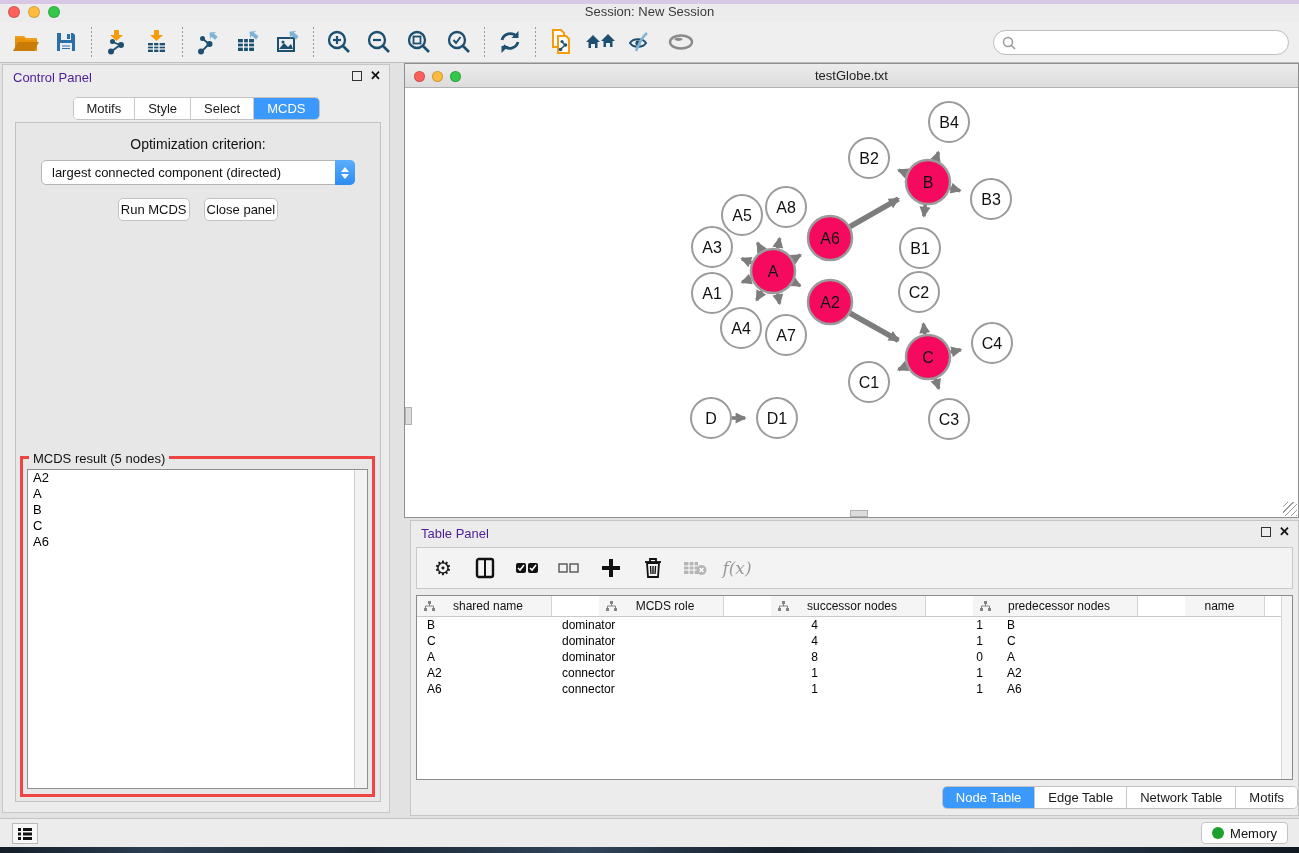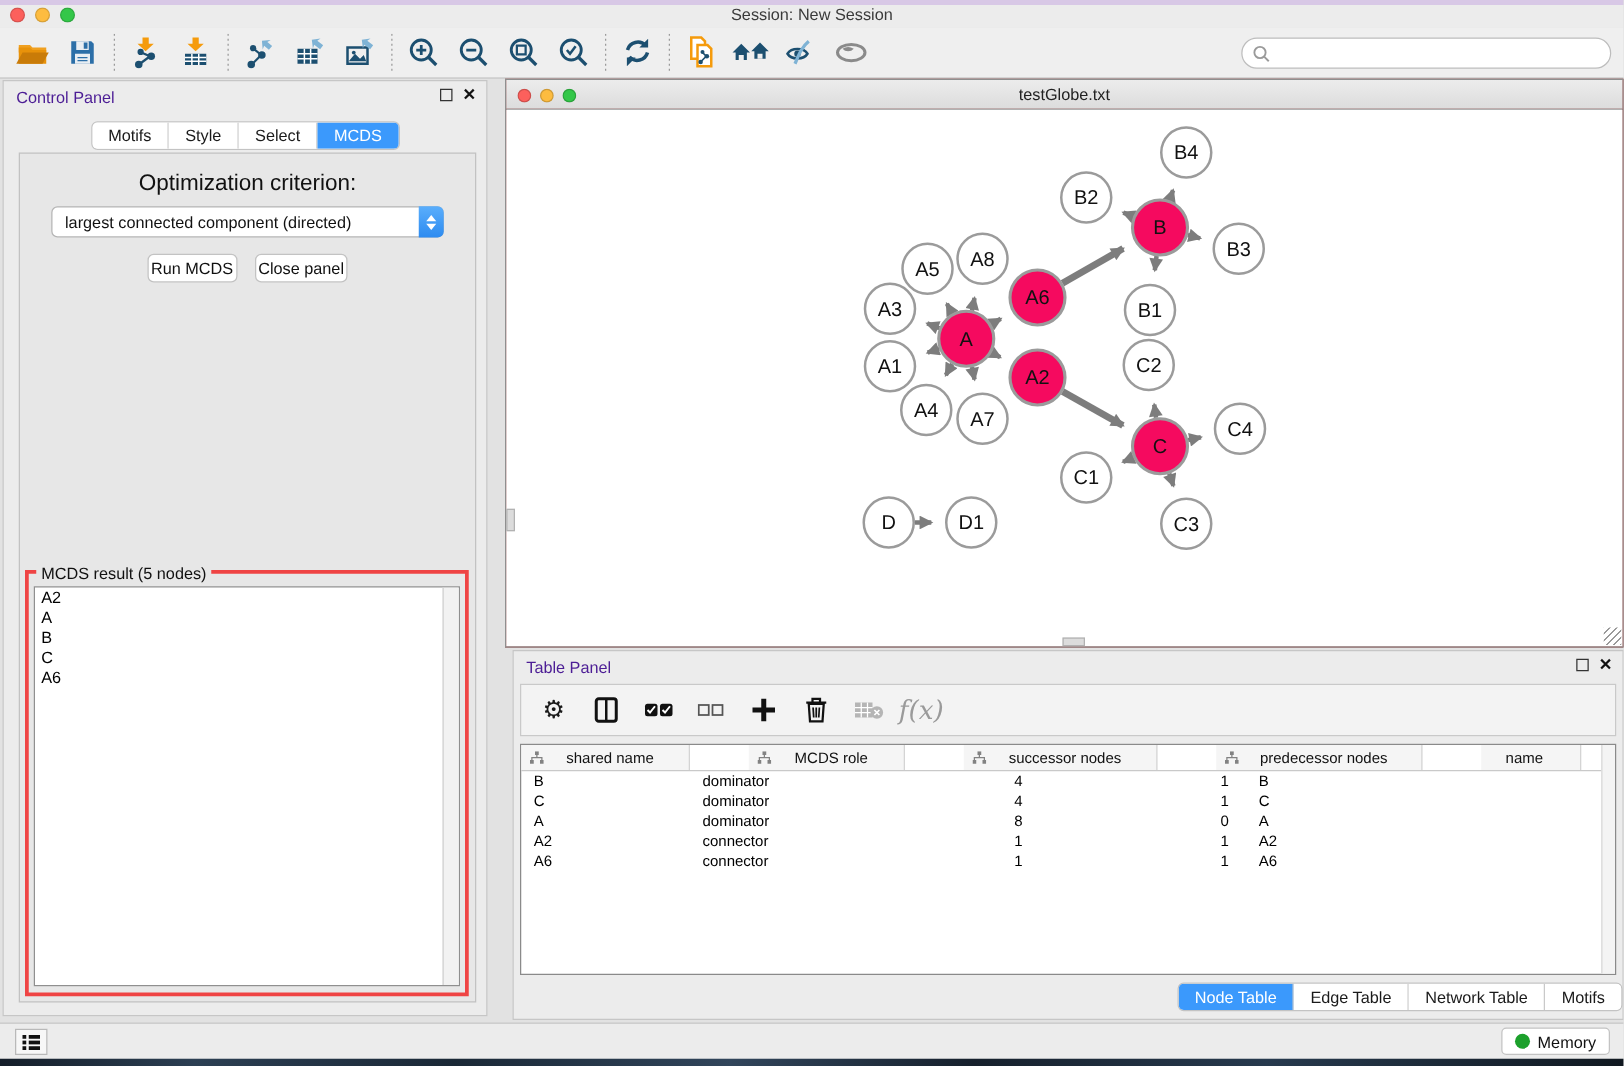--- a/index.html
+++ b/index.html
@@ -39,21 +39,21 @@
   .close-x { font-size:13px; font-weight:bold; color:#111; line-height:11px; }
 
   .seg { display:inline-flex; border:1px solid #c3c3c3; border-radius:5px; overflow:hidden; background:#fff; }
   .seg-tab { padding:2px 13px; font-size:13px; color:#1a1a1a; border-right:1px solid #c9c9c9; background:#fff; line-height:17px; }
   .seg-tab:last-child { border-right:none; }
   .seg-tab.active { background:#3b99fc; color:#fff; }
   .cp-tabs-row { position:absolute; top:32px; left:0; right:0; text-align:center; }
 
   .cp-inner { position:absolute; top:57px; left:12px; right:8px; bottom:10px; background:#e7e7e7;
               border:1px solid #c2c2c2; }
-  .opt-label { margin-top:13px; text-align:center; font-size:18px; color:#111; }
+  .opt-label { margin-top:13px; text-align:center; font-size:14px; color:#111; }
   .mac-select { position:relative; margin:8px auto 0; width:314px; height:25px; background:#fff;
                 border:1px solid #b5b5b5; border-radius:5px; display:flex; align-items:center; }
   .mac-select .val { flex:1; font-size:13px; padding-left:10px; color:#111; white-space:nowrap; }
   .stepper { width:20px; height:25px; margin-right:-1px; background:linear-gradient(#5aaefc,#2d8bf0);
              border-radius:0 5px 5px 0; display:flex; flex-direction:column; align-items:center; justify-content:center; gap:2px; }
   .chev-up { width:0;height:0;border-left:4px solid transparent;border-right:4px solid transparent;border-bottom:5px solid #fff; }
   .chev-dn { width:0;height:0;border-left:4px solid transparent;border-right:4px solid transparent;border-top:5px solid #fff; }
   .btn-row { margin-top:13px; display:flex; justify-content:center; gap:14px; }
   .mac-btn { background:#fff; border:1px solid #c3c3c3; border-radius:5px; font-size:13px; padding:3px 2px;
              color:#111; font-family:"Liberation Sans",sans-serif; }
@@ -80,21 +80,21 @@
   .resize-grip { position:absolute; right:1px; bottom:1px; width:14px; height:14px;
     background:repeating-linear-gradient(135deg, transparent 0 3px, #9a9a9a 3px 4px); }
 
   
   .table-panel { position:absolute; left:410px; top:520px; width:889px; height:296px; background:#ececec;
                  border:1px solid #c6c6c6; }
   .tp-toolbar { position:absolute; top:26px; left:5px; right:5px; height:42px; background:#f3f3f3;
                 border:1px solid #c9c9c9; display:flex; align-items:center; gap:18px; padding-left:14px; }
   .tp-icon { display:flex; align-items:center; justify-content:center; width:24px; height:26px; background:none; border:none; }
   .gear-glyph { font-size:20px; line-height:20px; color:#1a1a1a; }
-  .fx { font-family:"DejaVu Serif", serif; font-style:italic; font-size:21px; color:#9a9a9a; }
+  .fx { font-family:"DejaVu Serif", serif; font-style:italic; font-size:17px; color:#9a9a9a; }
 
   .tp-table { position:absolute; top:74px; left:5px; right:5px; bottom:35px; background:#fff; border:1px solid #8a8a8a; overflow:hidden; }
   .tbl-header { display:flex; height:21px; border-bottom:1px solid #c9c9c9;gap:47px; }
   .th-cell { background:#f5f5f5; border-right:1px solid #d4d4d4; display:flex; align-items:center;
              font-size:12px; color:#111; position:relative; }
   .th-cell .hicon { margin-left:7px; }
   .th-cell .hlabel { flex:1; text-align:center; padding-right:10px; }
   .tbl-row { display:flex; height:16px; }
   .td-cell { font-size:12px; color:#000; line-height:16px; white-space:nowrap; }
   .tbl-vscroll { position:absolute; right:0; top:0; bottom:0; width:11px; background:#f4f4f4; border-left:1px solid #d7d7d7; }

